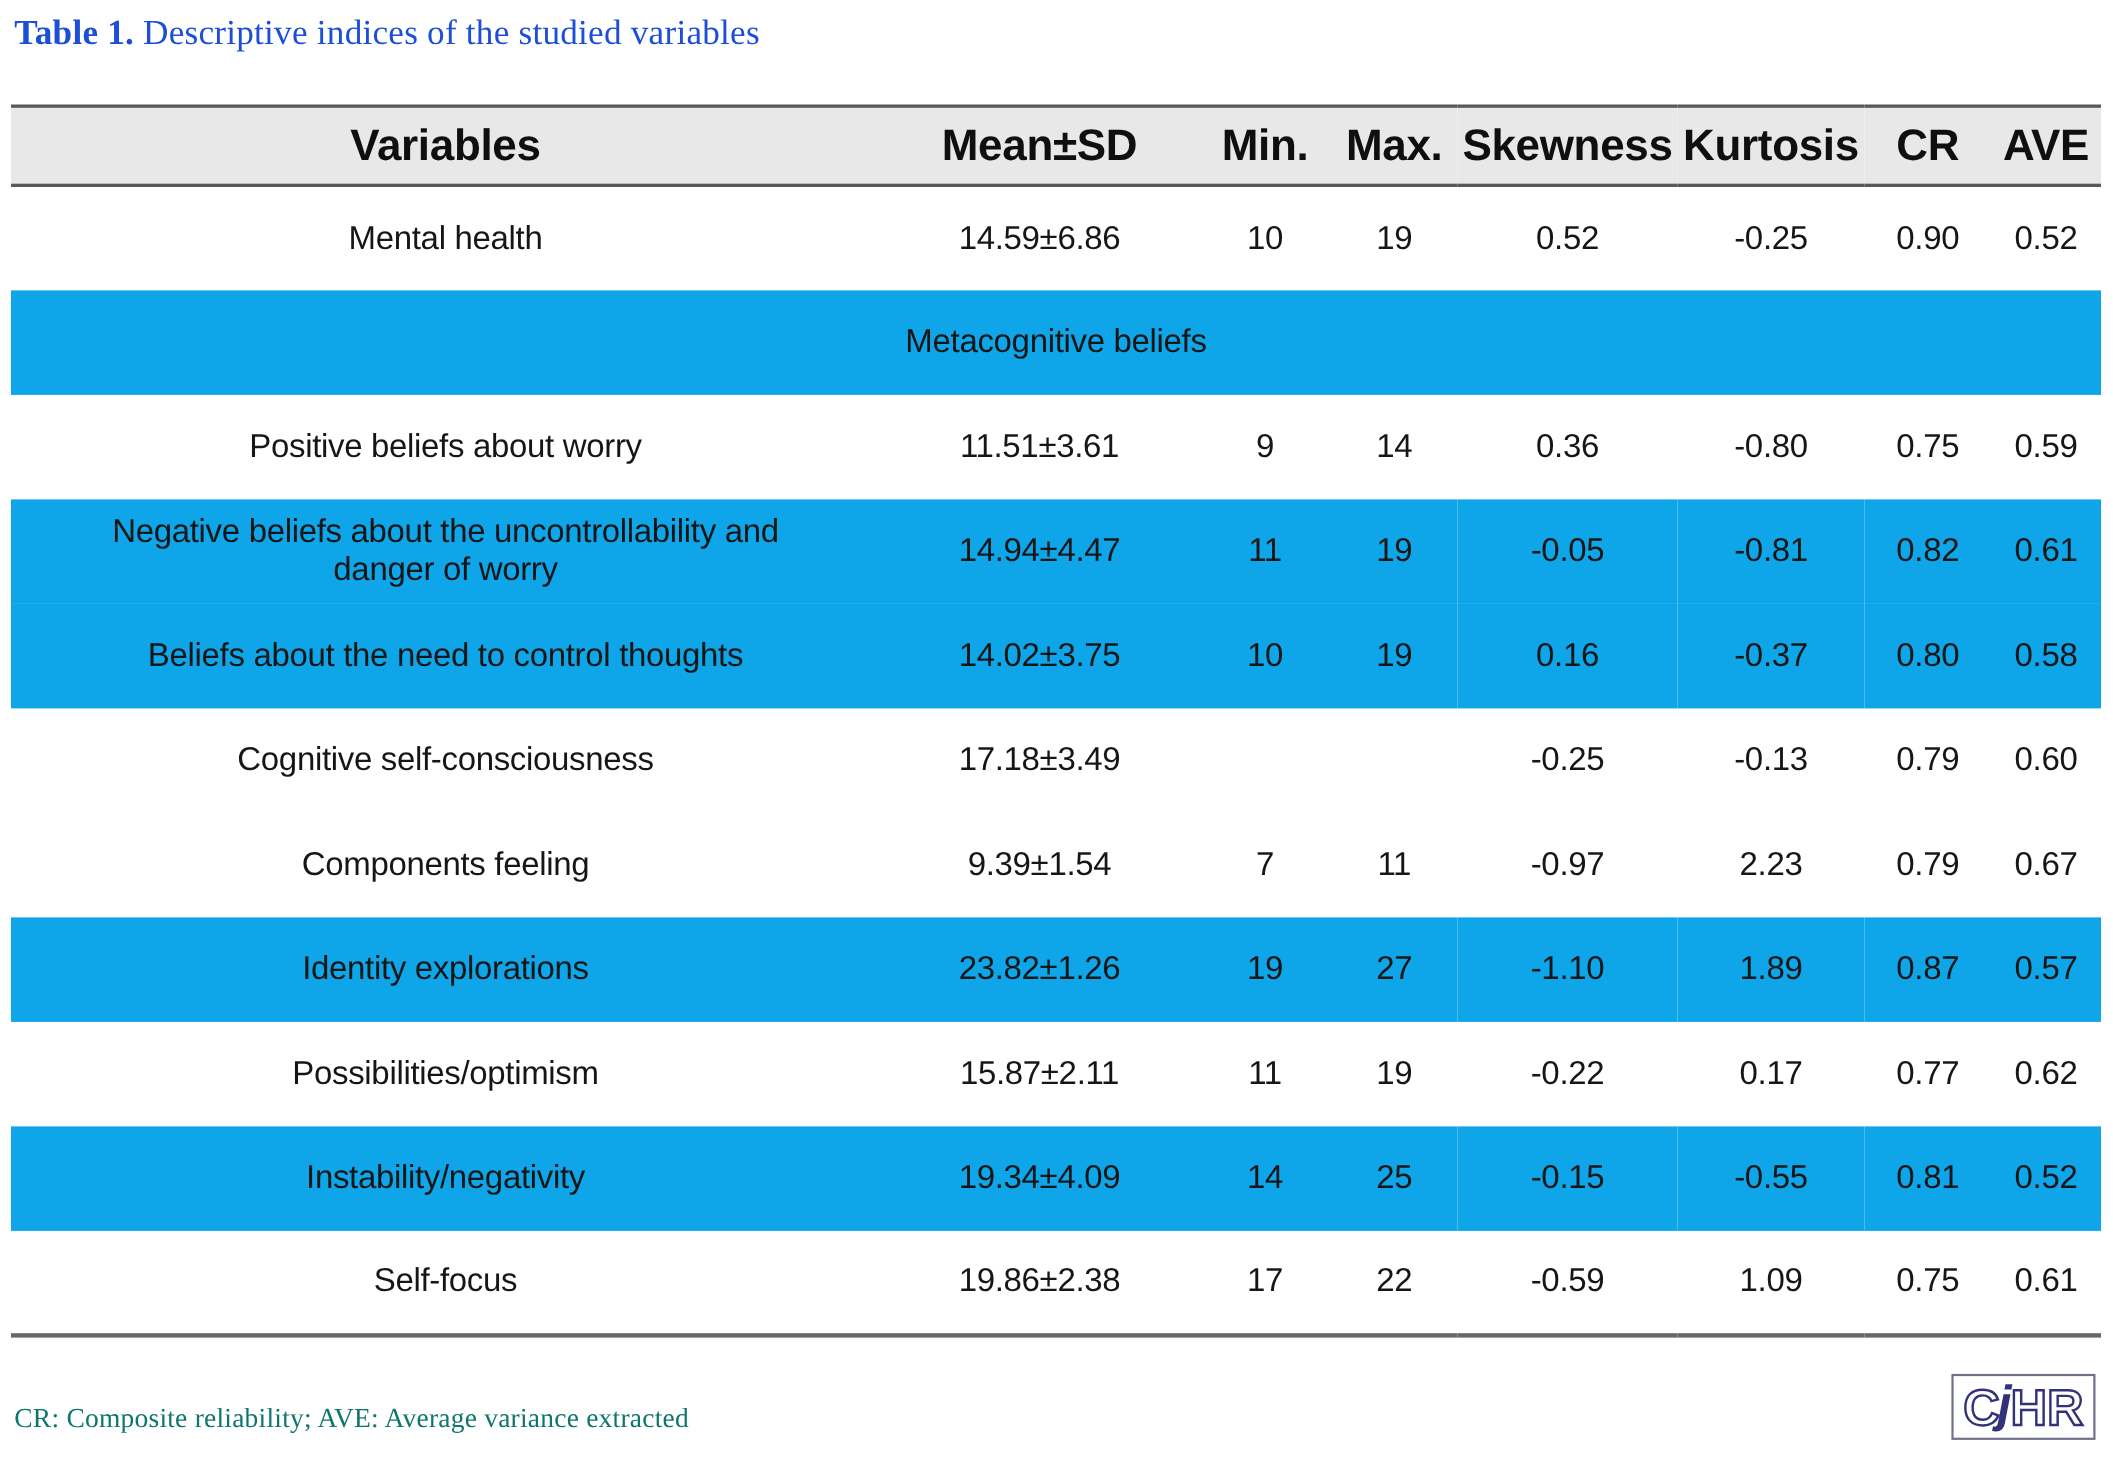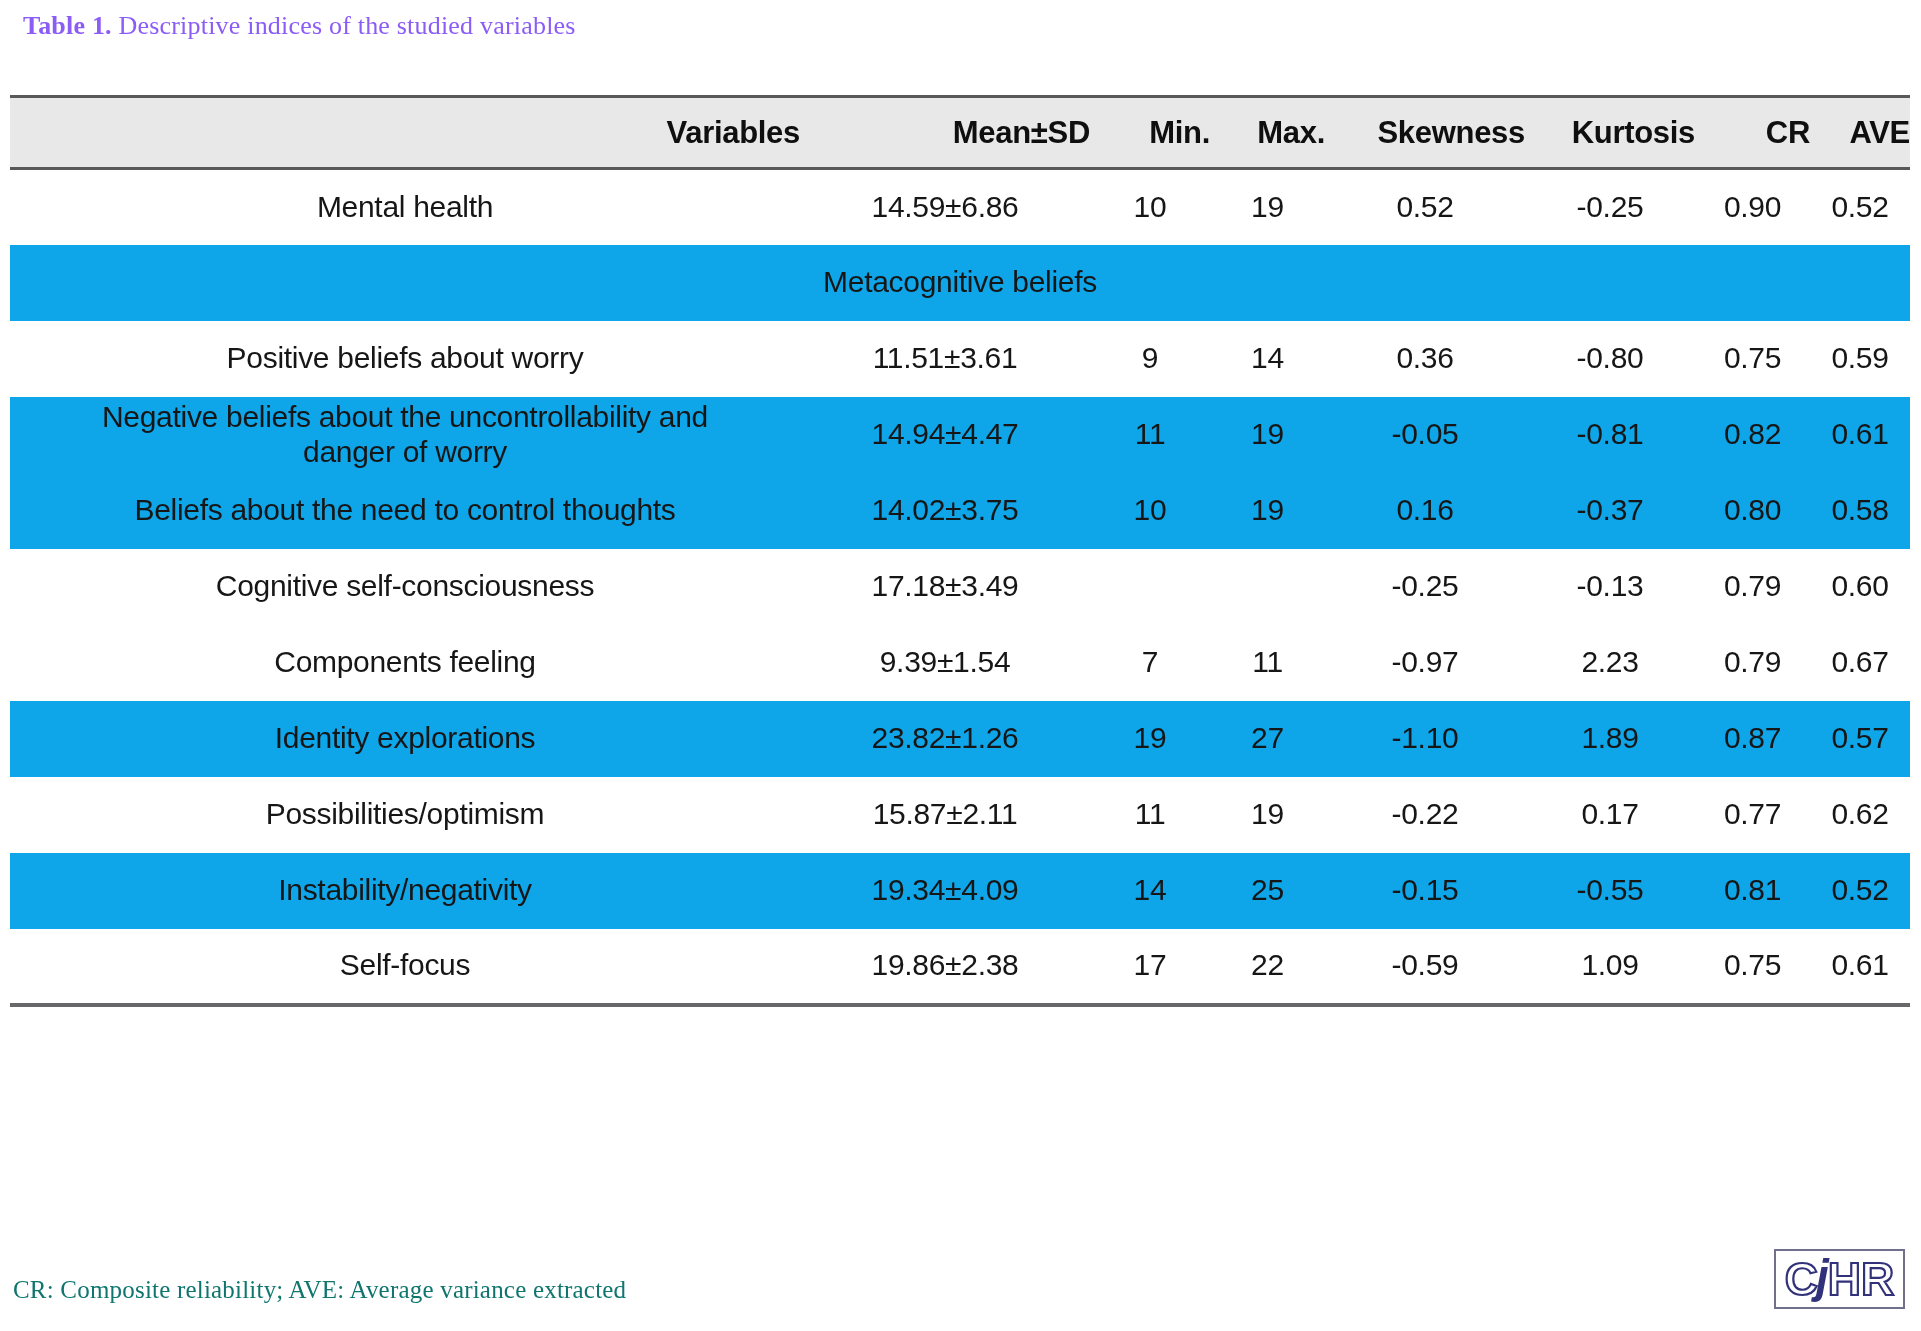--- a/index.html
+++ b/index.html
@@ -7,46 +7,46 @@
     width: 1921px; height: 1331px;
     background: #ffffff;
     position: relative;
     font-family: "Liberation Sans", sans-serif;
     color: #141414;
     overflow: hidden;
   }
 
   
   .page-title {
-    position: absolute; left: 23px; top: 10px;
+    position: absolute; left: 13px; top: 10px;
     font-family: "Liberation Serif", "DejaVu Serif", serif;
-    font-size: 26px; line-height: 1.2; color: #8b5cf6;
+    font-size: 32px; line-height: 1.2; color: #1d4ed8;
     letter-spacing: 0.2px;
   }
   .page-title .t-label { font-weight: bold; }
 
   
   .tbl {
     position: absolute; left: 10px; top: 95px;
     width: 1900px;
     border-collapse: collapse;
     table-layout: fixed;
     border-top: 3px solid #59595b;
     border-bottom: 4px solid #68686a;
   }
   .tbl thead tr {
     height: 72px;
     background: #e8e8e8;
     border-bottom: 3px solid #59595b;
   }
   .tbl th {
-    font-size: 31px; font-weight: bold; color: #0f0f0f;
-    text-align: right; padding: 0; letter-spacing: -0.3px;
-  }
-  .tbl tbody tr { height: 76px; }
+    font-size: 40px; font-weight: bold; color: #0f0f0f;
+    text-align: center; padding: 0; letter-spacing: -0.3px;
+  }
+  .tbl tbody tr { height: 95px; }
   .tbl tbody tr.shaded { background: #0ea5e9; }
   .tbl td {
     text-align: center; vertical-align: middle;
     font-size: 30px; color: #161616; line-height: 1.15;
     padding: 0; letter-spacing: -0.3px;
   }
   .tbl td.section-cell { font-size: 30px; }
   .var-inner { display: inline-block; max-width: 700px; }
 
   

